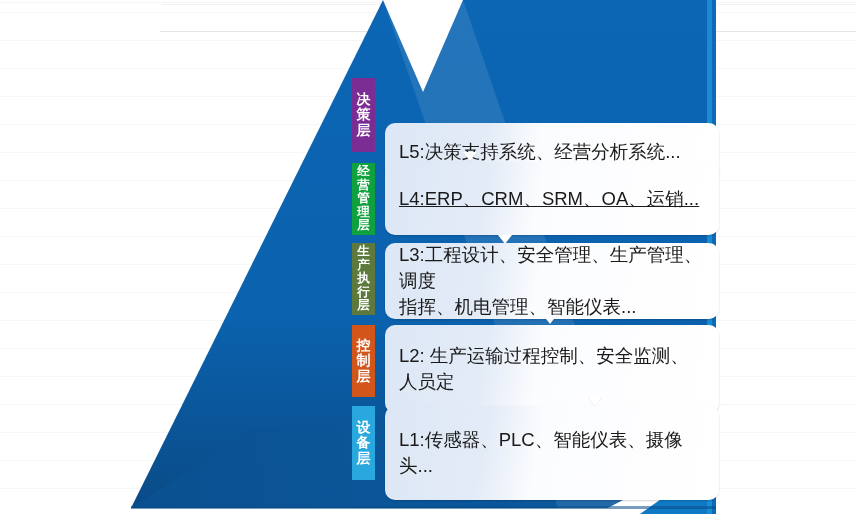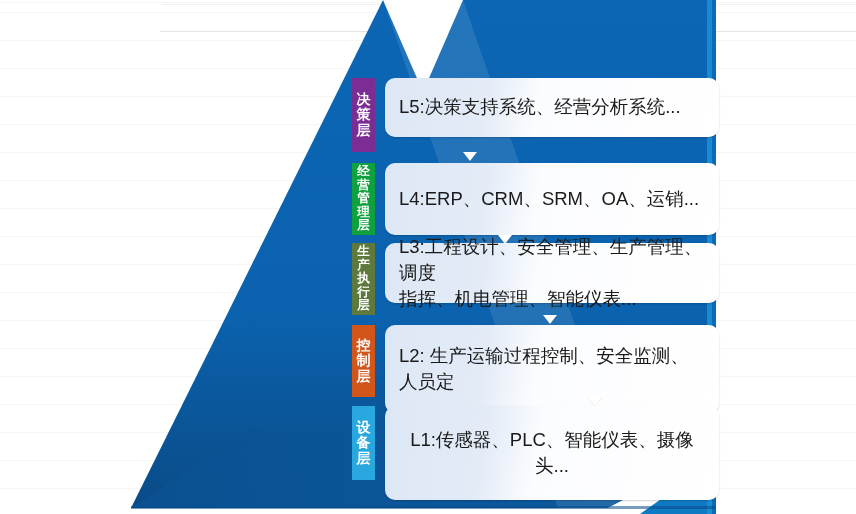--- a/index.html
+++ b/index.html
@@ -121,49 +121,49 @@
   </div>
 
   <div class="rows">
 
     <div class="row" style="left:352px;top:78px;height:74px;">
       <div class="tab" style="background:#7b2d94;height:74px;">
         <span>决</span>
         <span>策</span>
         <span>层</span>
       </div>
-      <div class="card" style="width:334px;height:59px;">
+      <div class="card" style="width:334px;height:59px;margin-top:45px;">
         <span class="card-txt">L5:决策支持系统、经营分析系统...</span>
       </div>
     </div>
     <div class="notch" style="left:463px;top:152px;"></div>
 
     <div class="row" style="left:352px;top:163px;height:72px;">
       <div class="tab" style="background:#10a13f;height:72px;font-size:12.5px;">
         <span>经</span>
         <span>营</span>
         <span>管</span>
         <span>理</span>
         <span>层</span>
       </div>
-      <div class="card" style="width:334px;height:72px;">
+      <div class="card" style="width:334px;height:72px;text-decoration:underline;">
         <span class="card-txt">L4:ERP、CRM、SRM、OA、运销...</span>
       </div>
     </div>
     <div class="notch" style="left:498px;top:235px;"></div>
 
     <div class="row" style="left:352px;top:243px;height:72px;">
       <div class="tab" style="background:#5d7a3c;height:72px;font-size:12.5px;">
         <span>生</span>
         <span>产</span>
         <span>执</span>
         <span>行</span>
         <span>层</span>
       </div>
-      <div class="card" style="width:334px;height:60px;">
+      <div class="card" style="width:334px;height:76px;">
         <span class="card-txt">
           <span>L3:工程设计、安全管理、生产管理、调度</span><br>
           <span>指挥、机电管理、智能仪表...</span>
         </span>
       </div>
     </div>
     <div class="notch" style="left:543px;top:315px;"></div>
 
     <div class="row" style="left:352px;top:325px;height:72px;">
       <div class="tab" style="background:#d2561a;height:72px;">
@@ -178,19 +178,19 @@
       </div>
     </div>
     <div class="notch" style="left:588px;top:397px;"></div>
 
     <div class="row" style="left:352px;top:406px;height:74px;">
       <div class="tab" style="background:#29a8e0;height:74px;">
         <span>设</span>
         <span>备</span>
         <span>层</span>
       </div>
-      <div class="card" style="width:334px;height:94px;text-align:center;">
+      <div class="card" style="width:334px;height:94px;">
         <span class="card-txt">L1:传感器、PLC、智能仪表、摄像头...</span>
       </div>
     </div>
 
   </div>
 </div>
 
 </body></html>

